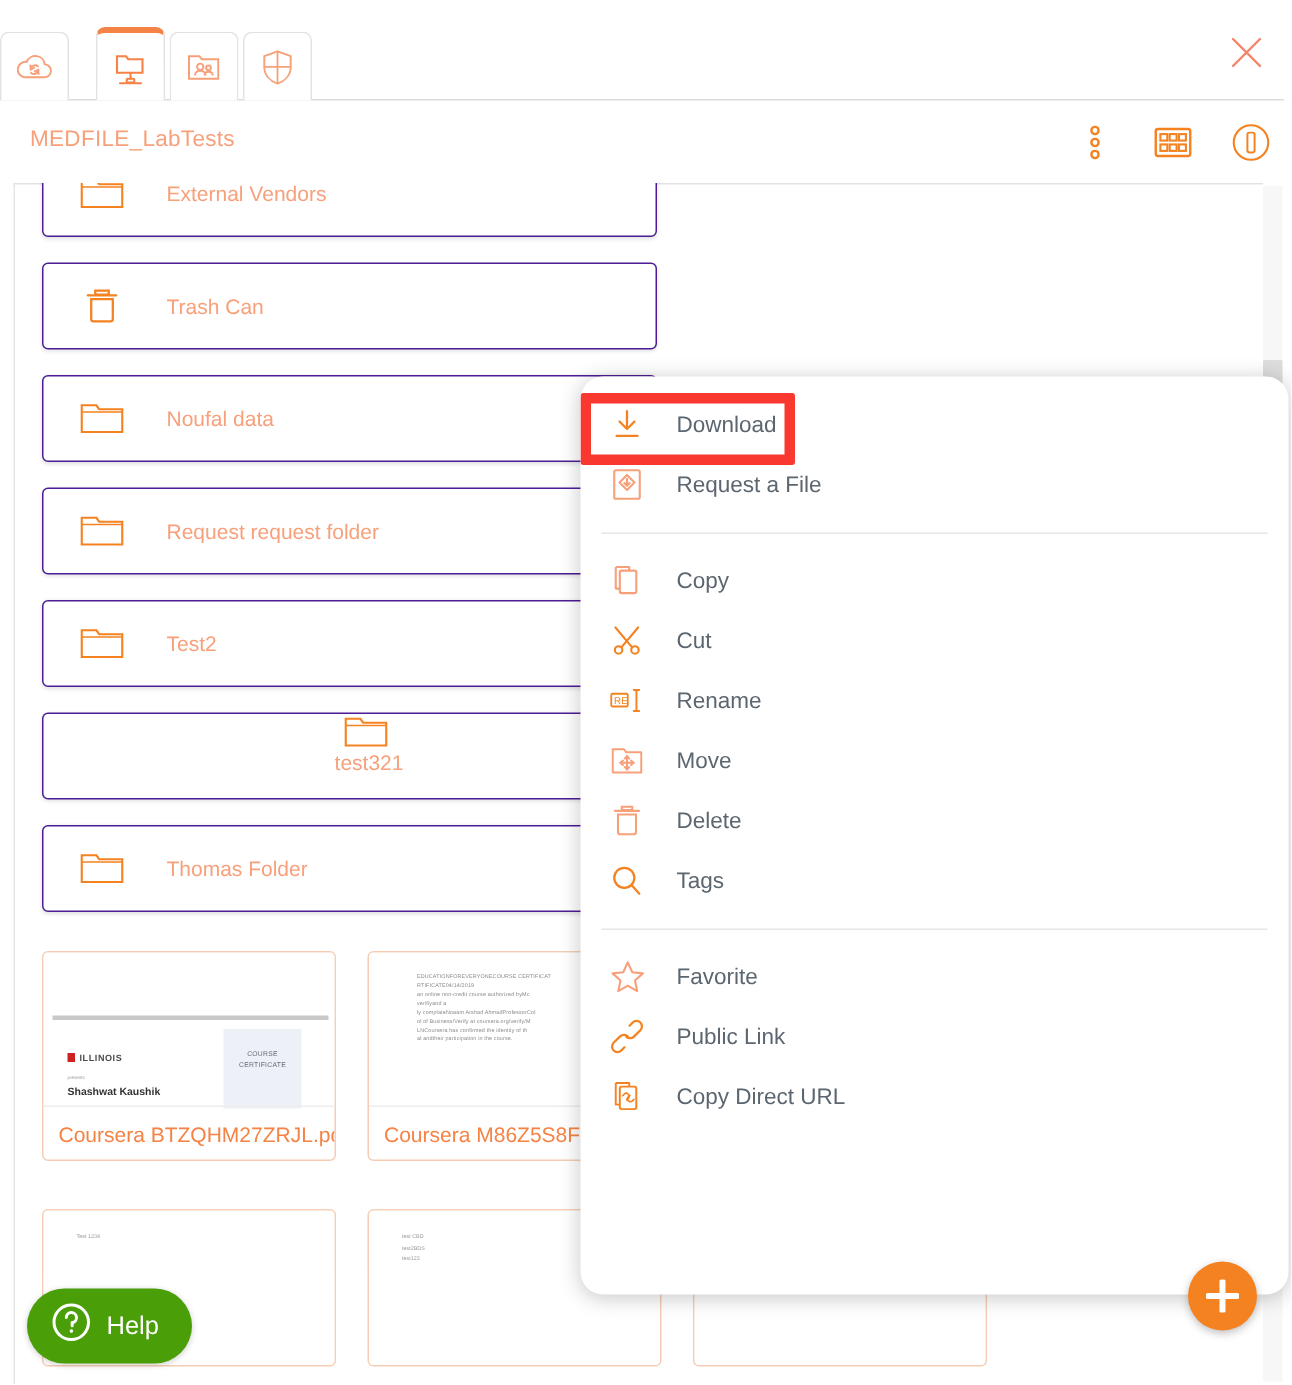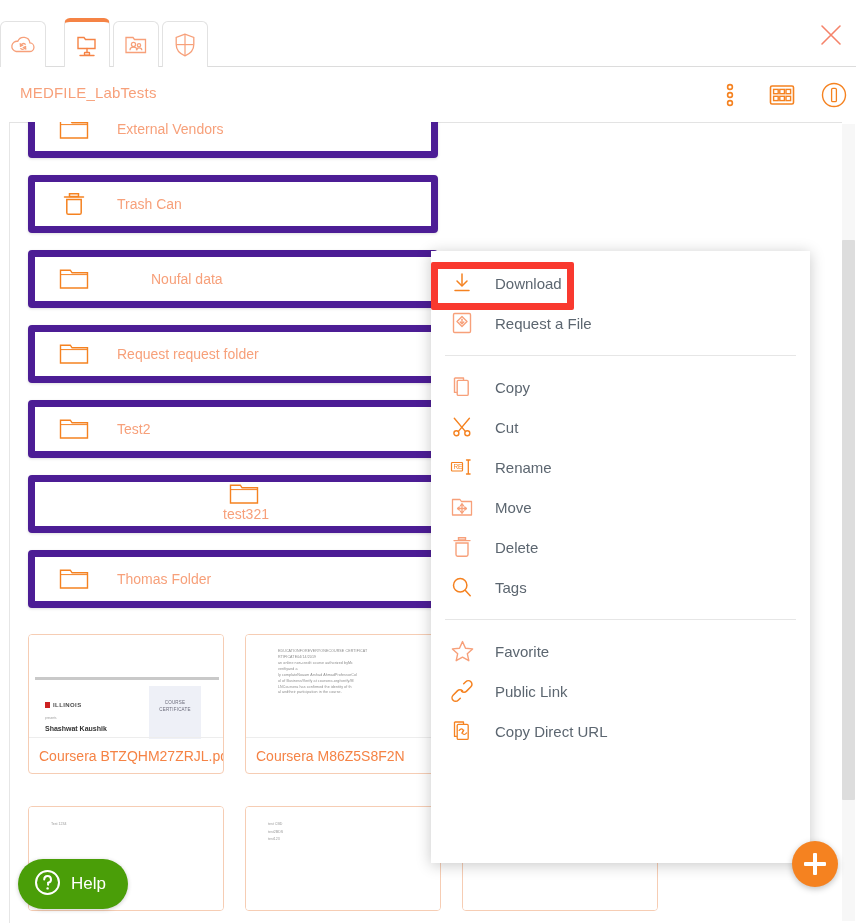--- a/index.html
+++ b/index.html
@@ -91,21 +91,21 @@
   .content-topline {
     position: absolute; left: 9px; top: 0; width: 833px; height: 1px;
     background: #e3e3e3;
   }
 
   
   .rowcard {
     position: absolute; left: 28px;
     width: 410px; height: 58px;
     background: #ffffff;
-    border: 7px solid #4c1d95;
+    border: 1px solid #4c1d95;
     border-radius: 4px;
     box-shadow: 0 1px 3px rgba(0,0,0,0.13);
     display: flex; align-items: center;
   }
   .rowcard .ricon {
     width: 34px; margin-left: 22px;
     display: flex; align-items: center; justify-content: center;
   }
   .rowcard .rlabel {
     margin-left: 26px;
@@ -169,27 +169,26 @@
     white-space: nowrap; overflow: hidden; letter-spacing: 0.1px;
   }
   .mini-lines { position: absolute; left: 22px; top: 14px; }
   .mini-lines .ml {
     font-size: 3.6px; color: #9a9a9a; line-height: 2.1; white-space: nowrap;
   }
 
   
   .ctxmenu {
     position: absolute; left: 387px; top: 251px;
-    width: 379px; height: 612px;
-    background: #ffffff;
-    border-radius: 0;
+    width: 472px; height: 612px;
+    background: #ffffff;
+    border-radius: 15px;
     box-shadow: 0 2px 14px rgba(0,0,0,0.22);
     z-index: 40;
     overflow: hidden;
-    margin-left: 44px;
   }
   .mi {
     position: relative;
     height: 40px;
     display: flex; align-items: center;
     padding-left: 16px;
     cursor: pointer;
   }
   .mi .micon {
     width: 30px; height: 28px;
@@ -371,21 +370,21 @@
       <span class="ricon">
         <svg width="26" height="28" viewBox="0 0 26 28" fill="none" stroke="#f58220" stroke-width="1.5">
           <path d="M8.5 3.8h9v2.6h-9z"></path>
           <path d="M3.5 6.9h19" stroke-linecap="round"></path>
           <path d="M5.8 9.4h14.4v13.3a1.6 1.6 0 0 1-1.6 1.6H7.4a1.6 1.6 0 0 1-1.6-1.6z"></path>
         </svg>
       </span>
       <span class="rlabel">Trash Can</span>
     </div>
 
-    <div class="rowcard" style="top:128px;gap:34px;">
+    <div class="rowcard" style="top:128px;">
       <span class="ricon">
         <svg width="30" height="24" viewBox="0 0 30 24" fill="none" stroke="#f58220" stroke-width="1.4">
           <path d="M1.5 3.2h9.8l1.8 2.6h15.4V21H1.5z"></path>
           <path d="M1.8 7.6h26.5" stroke-width="1"></path>
         </svg>
       </span>
       <span class="rlabel">Noufal data</span>
     </div>
 
     <div class="rowcard" style="top:203px;">

